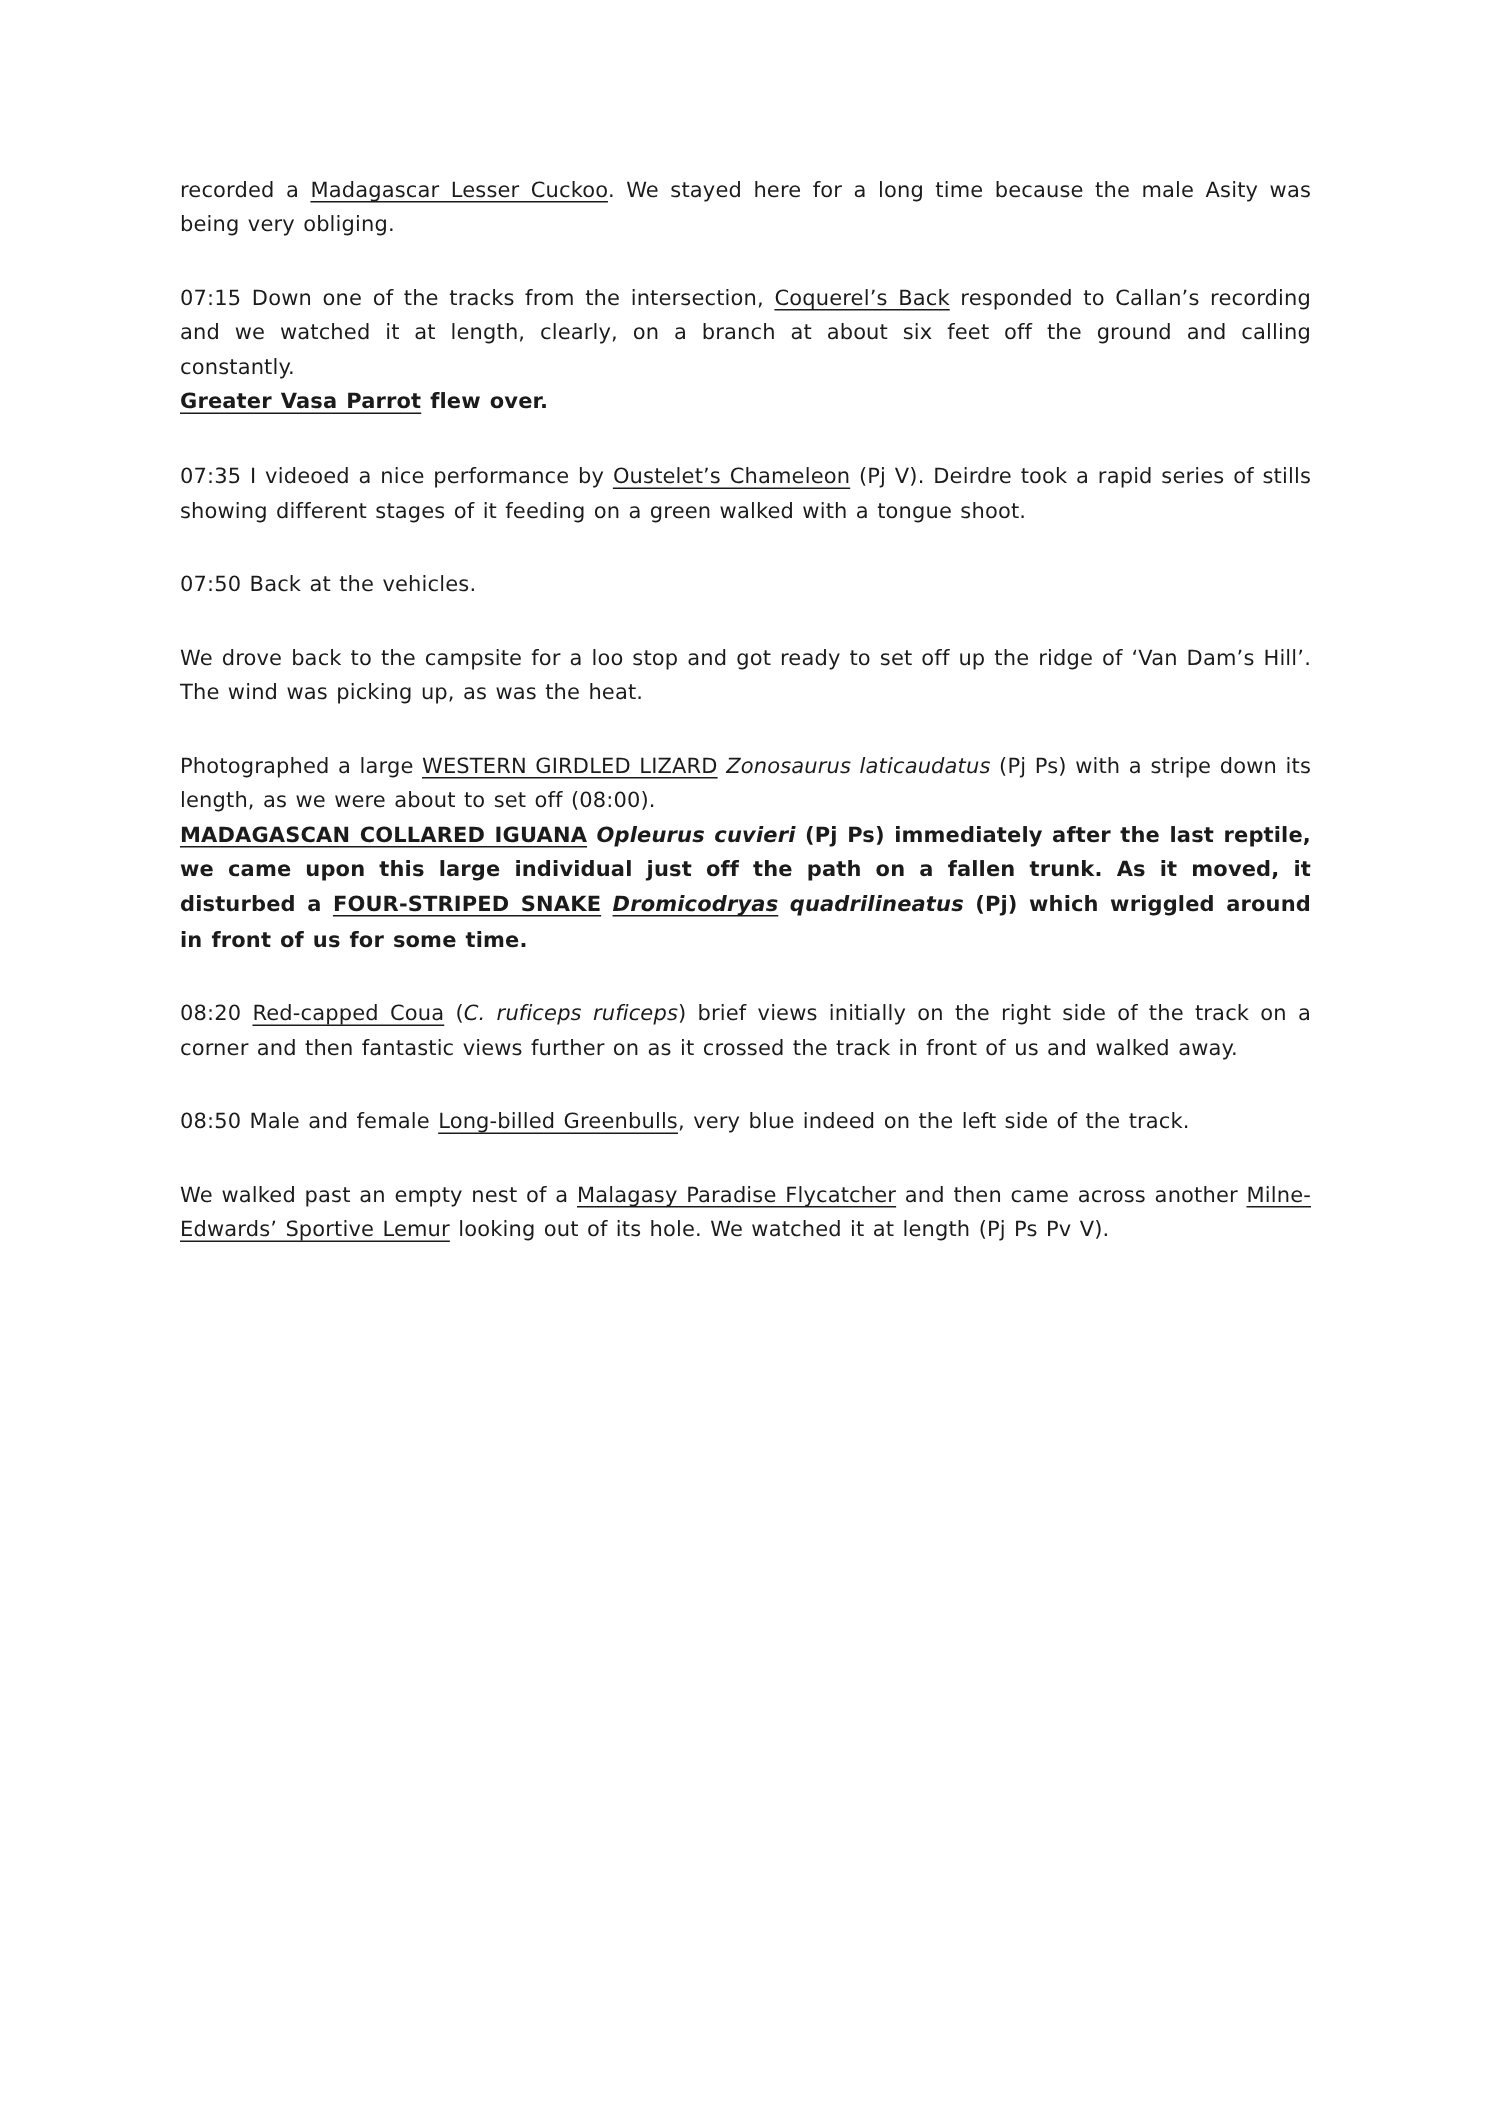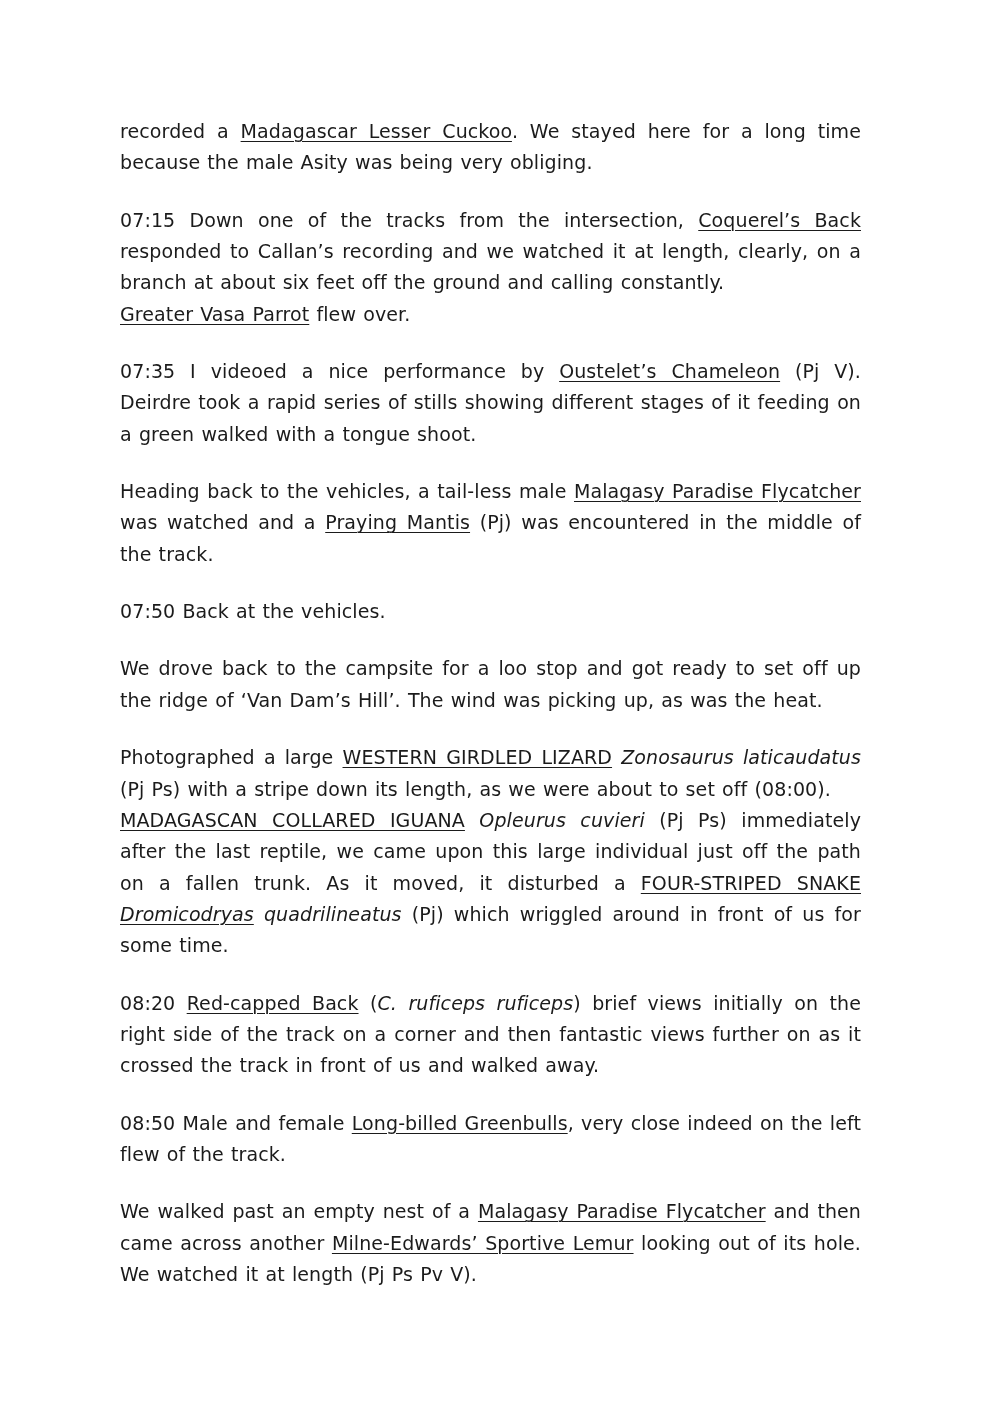--- a/index.html
+++ b/index.html
@@ -18,53 +18,53 @@
     width: 992px;
     height: 1403px;
     padding: 116px 118px 40px 120px;
     background: #ffffff;
     color: #1b1b1b;
   }
   .doc-body {
     width: 100%;
   }
   .para {
-    margin: 26px 13px 0 0;
-    font-size: 19px;
+    margin: 26px 0 0 0;
+    font-size: 14px;
     line-height: 1.65;
     text-align: justify;
     letter-spacing: 0.1px;
     word-spacing: 1px;
   }
   .para:first-child {
     margin-top: 0;
   }
   .para.cont {
     margin-top: 0;
+    font-weight: bold;
   }
   .seg-u {
     text-decoration: underline;
     text-underline-offset: 3px;
     text-decoration-thickness: 1px;
   }
   .seg-i {
     font-style: italic;
   }
 </style>
 </head>
 <body>
 
 <div class="page">
   <div class="doc-body" id="doc-body">
       <p class="para"><span>recorded a </span><span class="seg-u">Madagascar Lesser Cuckoo</span><span>. We stayed here for a long time because the male Asity was being very obliging.</span></p>
       <p class="para"><span>07:15 Down one of the tracks from the intersection, </span><span class="seg-u">Coquerel’s Back</span><span> responded to Callan’s recording and we watched it at length, clearly, on a branch at about six feet off the ground and calling constantly.</span></p>
       <p class="para cont"><span class="seg-u">Greater Vasa Parrot</span><span> flew over.</span></p>
       <p class="para"><span>07:35 I videoed a nice performance by </span><span class="seg-u">Oustelet’s Chameleon</span><span> (Pj V). Deirdre took a rapid series of stills showing different stages of it feeding on a green walked with a tongue shoot.</span></p>
-      <p class="para"><span>Heading back to the vehicles, a tail-less male </span><span class="seg-u">Malagasy Paradise Flycatcher</span><span> was watched and a </span><span class="seg-u">Praying Mantis</span><span> (Pj) was encountered in the middle of the track.</span></p>
       <p class="para"><span>07:50 Back at the vehicles.</span></p>
       <p class="para"><span>We drove back to the campsite for a loo stop and got ready to set off up the ridge of ‘Van Dam’s Hill’. The wind was picking up, as was the heat.</span></p>
       <p class="para"><span>Photographed a large </span><span class="seg-u">WESTERN GIRDLED LIZARD</span><span> </span><span class="seg-i">Zonosaurus laticaudatus</span><span> (Pj Ps) with a stripe down its length, as we were about to set off (08:00).</span></p>
       <p class="para cont"><span class="seg-u">MADAGASCAN COLLARED IGUANA</span><span> </span><span class="seg-i">Opleurus cuvieri</span><span> (Pj Ps) immediately after the last reptile, we came upon this large individual just off the path on a fallen trunk. As it moved, it disturbed a </span><span class="seg-u">FOUR-STRIPED SNAKE</span><span> </span><span class="seg-u seg-i">Dromicodryas</span><span> </span><span class="seg-i">quadrilineatus</span><span> (Pj) which wriggled around in front of us for some time.</span></p>
-      <p class="para"><span>08:20 </span><span class="seg-u">Red-capped Back</span><span> (</span><span class="seg-i">C. ruficeps ruficeps</span><span>) brief views initially on the right side of the track on a corner and then fantastic views further on as it crossed the track in front of us and walked away.</span></p>
-      <p class="para"><span>08:50 Male and female </span><span class="seg-u">Long-billed Greenbulls</span><span>, very close indeed on the left flew of the track.</span></p>
+      <p class="para"><span>08:20 </span><span class="seg-u">Red-capped Coua</span><span> (</span><span class="seg-i">C. ruficeps ruficeps</span><span>) brief views initially on the right side of the track on a corner and then fantastic views further on as it crossed the track in front of us and walked away.</span></p>
+      <p class="para"><span>08:50 Male and female </span><span class="seg-u">Long-billed Greenbulls</span><span>, very blue indeed on the left side of the track.</span></p>
       <p class="para"><span>We walked past an empty nest of a </span><span class="seg-u">Malagasy Paradise Flycatcher</span><span> and then came across another </span><span class="seg-u">Milne-Edwards’ Sportive Lemur</span><span> looking out of its hole. We watched it at length (Pj Ps Pv V).</span></p>
     </div>
 </div>
 
 </body></html>

